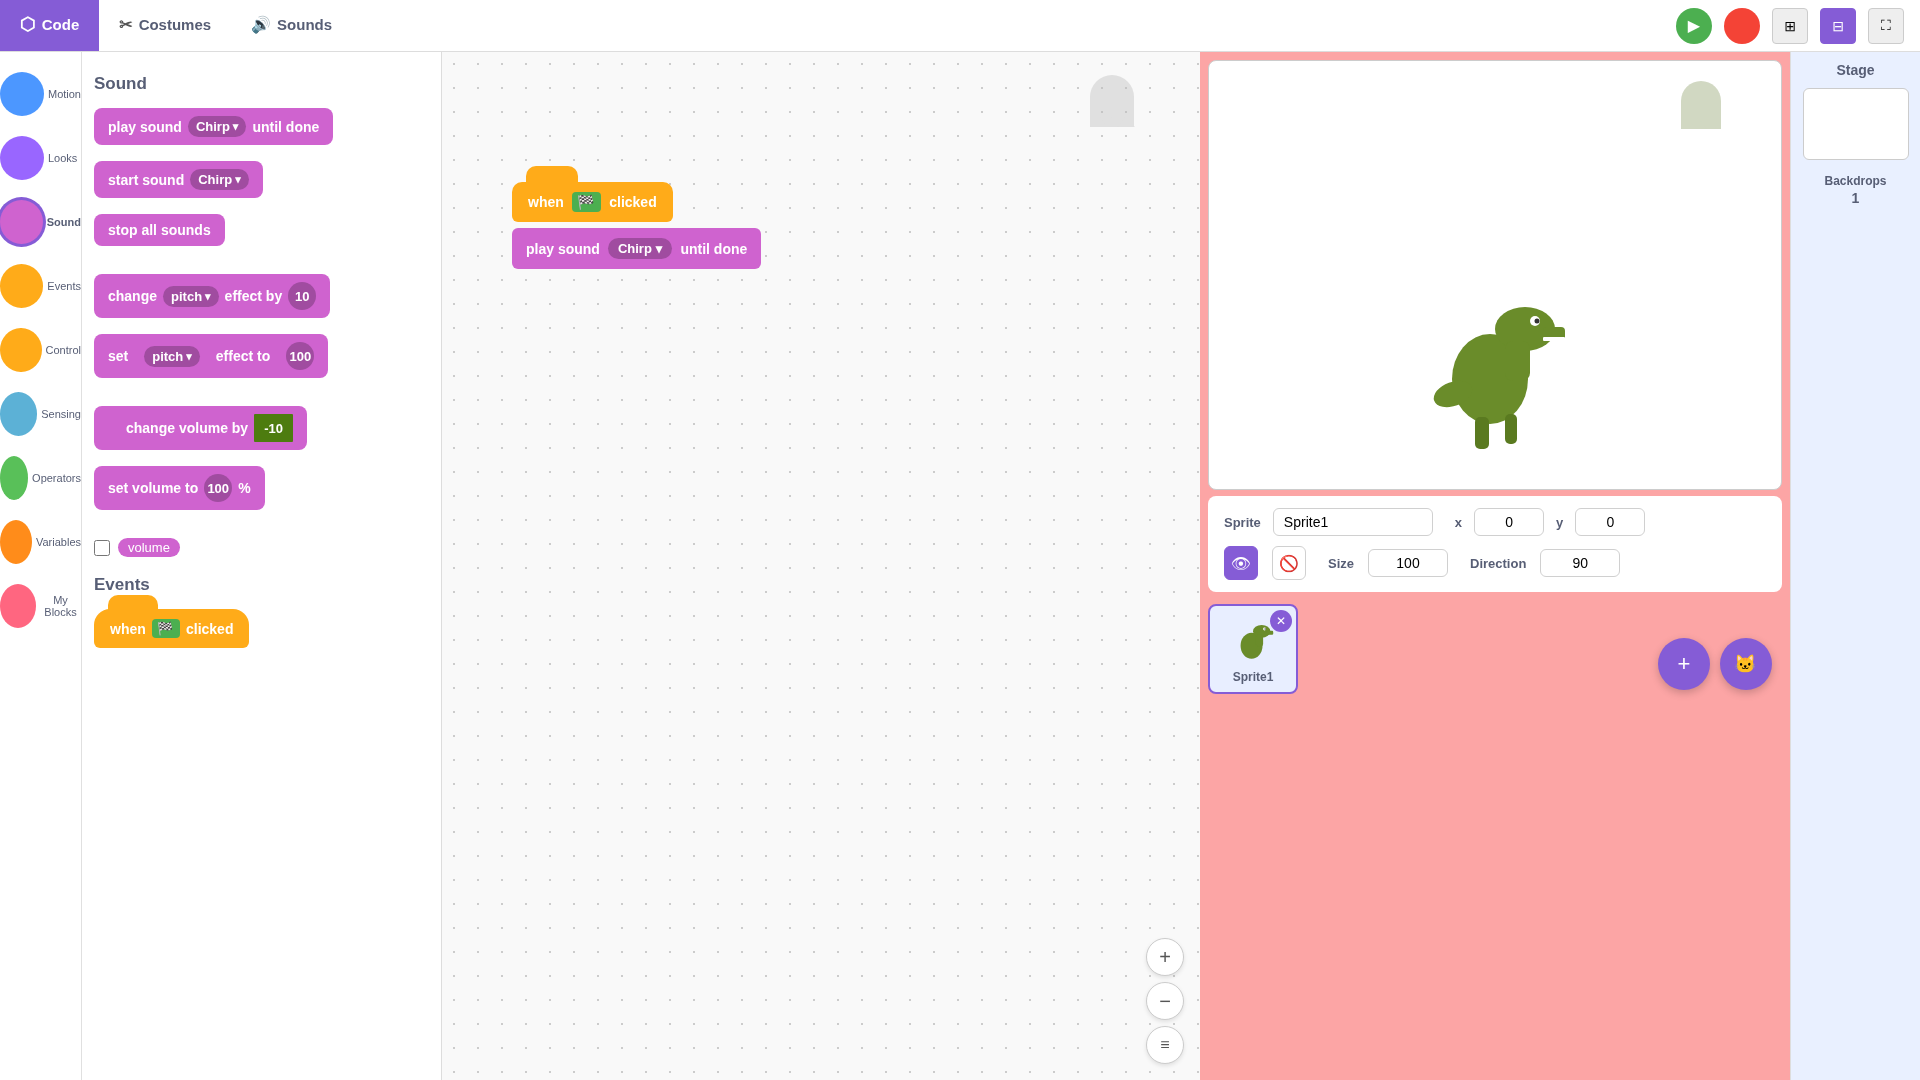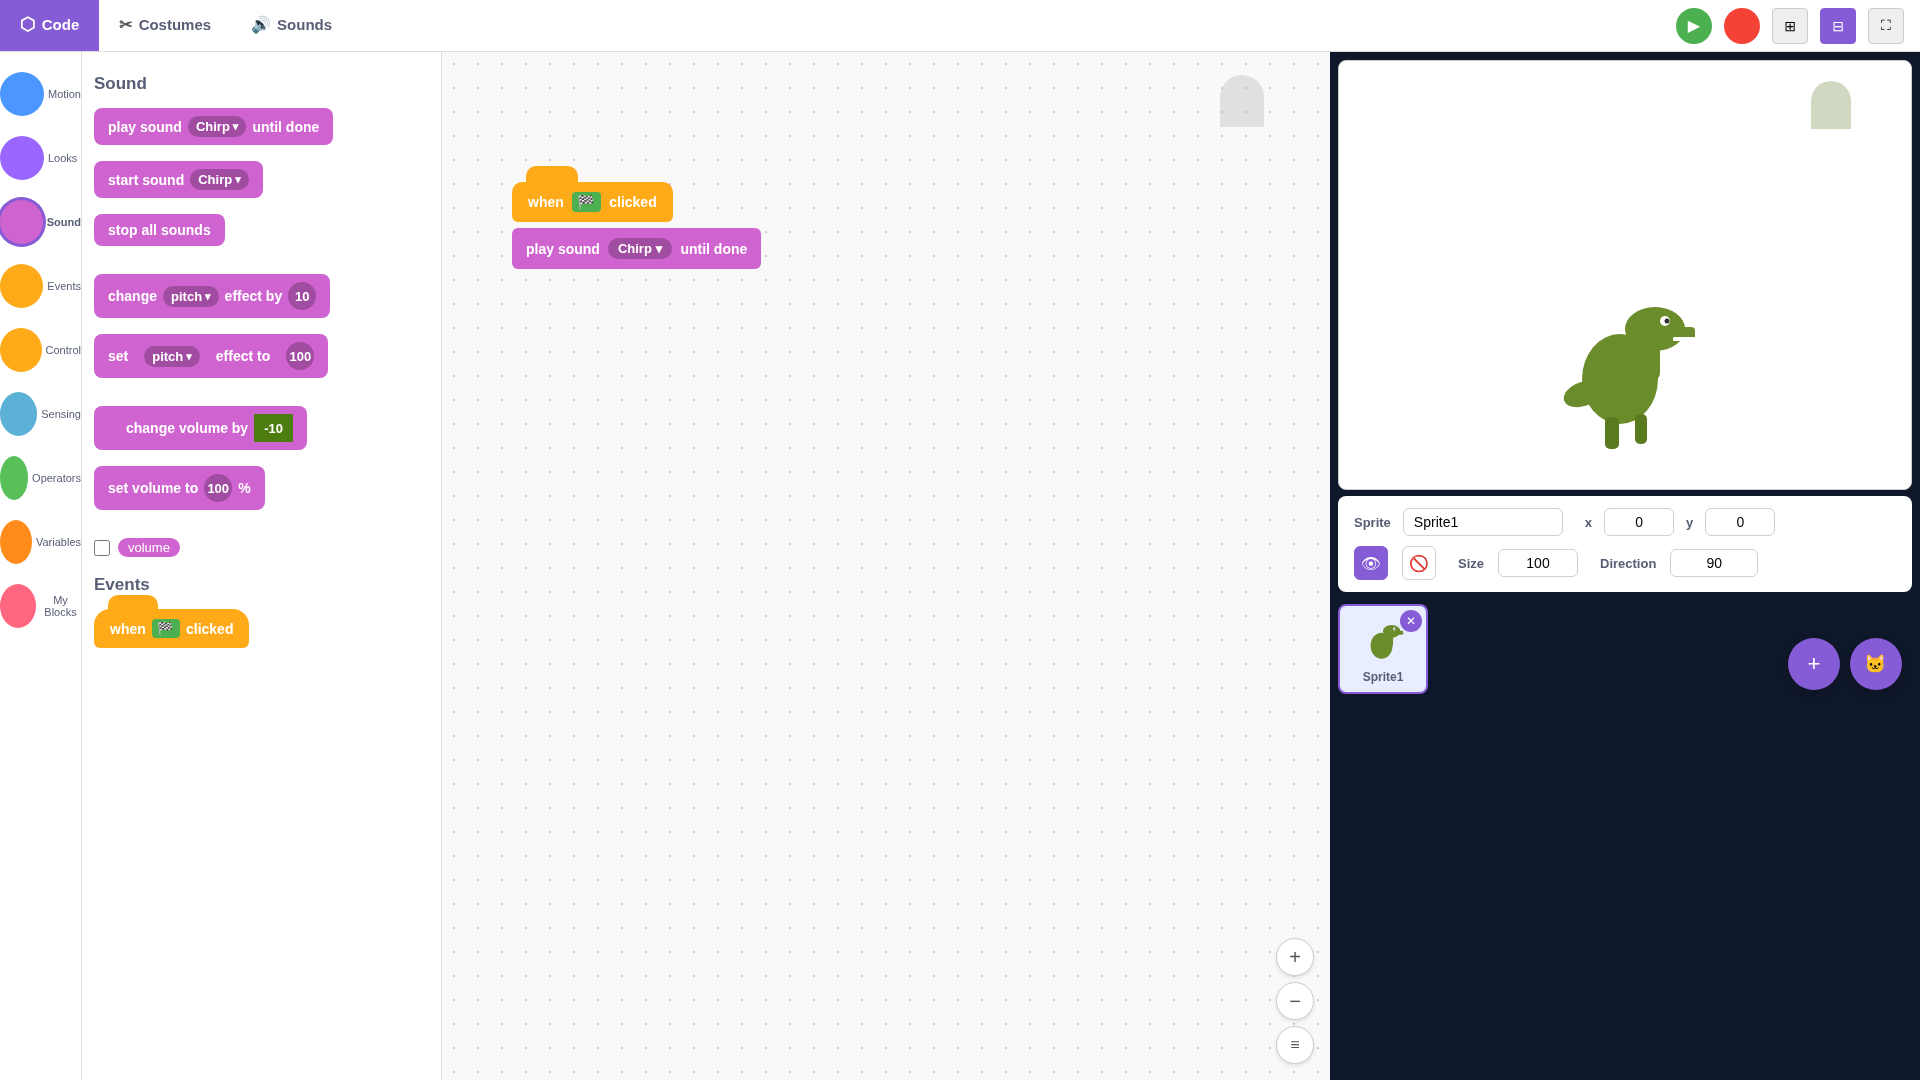--- a/index.html
+++ b/index.html
@@ -247,21 +247,21 @@
       </svg>
     </div>
 
     <div class="zoom-controls">
       <div class="zoom-btn">+</div>
       <div class="zoom-btn">−</div>
       <div class="zoom-btn" style="font-size:16px;">≡</div>
     </div>
   </div>
 
-  <div style="width:590px; background:#0f172a; display:flex; flex-direction:column;">
+  <div style="width:590px; background:#fca5a5; display:flex; flex-direction:column;">
 
     <div style="height:430px; background:#fff; margin:8px 8px 6px 8px; border-radius:8px; position:relative; overflow:hidden; border:1.5px solid #ccc;">
 
       <svg style="position:absolute; bottom:40px; left:calc(50% - 70px);" width="140" height="180" viewBox="0 0 140 180">
 
         <ellipse cx="65" cy="110" rx="38" ry="45" fill="#6a8c2a"></ellipse>
 
         <ellipse cx="100" cy="60" rx="30" ry="22" fill="#6a8c2a"></ellipse>
 
         <rect x="118" y="58" width="22" height="14" rx="4" fill="#6a8c2a"></rect>
@@ -303,21 +303,21 @@
       <div style="display:flex; align-items:center; gap:14px;">
         <div style="width:34px; height:34px; border:1.5px solid #855cd6; border-radius:6px; background:#855cd6; display:flex; align-items:center; justify-content:center; cursor:pointer;">
           <span style="color:#fff; font-size:16px;">👁</span>
         </div>
         <div style="width:34px; height:34px; border:1.5px solid #d0d0d0; border-radius:6px; background:#fff; display:flex; align-items:center; justify-content:center; cursor:pointer;">
           <span style="color:#aaa; font-size:16px;">🚫</span>
         </div>
         <span style="font-size:13px; color:#575e75; font-weight:600; margin-left:8px;">Size</span>
         <input type="text" style="border: 1.5px solid rgb(208, 208, 208); border-radius: 6px; padding: 5px 8px; font-size: 14px; width: 80px; text-align: center;" value="100">
         <span style="font-size:13px; color:#575e75; font-weight:600; margin-left:8px;">Direction</span>
-        <input type="text" style="border: 1.5px solid rgb(208, 208, 208); border-radius: 6px; padding: 5px 8px; font-size: 14px; width: 88px; text-align: center;" value="90">
+        <input type="text" style="border: 1.5px solid rgb(208, 208, 208); border-radius: 6px; padding: 5px 8px; font-size: 14px; width: 80px; text-align: center;" value="90">
       </div>
     </div>
 
     <div style="display:flex; padding:6px 8px; gap:10px; align-items:flex-start; position:relative;">
       <div class="sprite-thumb">
         <div class="sprite-thumb-delete">✕</div>
 
         <svg width="52" height="52" viewBox="0 0 140 180">
           <ellipse cx="65" cy="110" rx="38" ry="45" fill="#6a8c2a"></ellipse>
           <ellipse cx="100" cy="60" rx="30" ry="22" fill="#6a8c2a"></ellipse>
@@ -331,14 +331,20 @@
 
       <div style="position:absolute; bottom:10px; right:80px; width:52px; height:52px; background:#855cd6; border-radius:50%; display:flex; align-items:center; justify-content:center; cursor:pointer; box-shadow:0 3px 8px rgba(0,0,0,0.2);">
         <span style="color:#fff; font-size:22px;">+</span>
       </div>
       <div style="position:absolute; bottom:10px; right:18px; width:52px; height:52px; background:#855cd6; border-radius:50%; display:flex; align-items:center; justify-content:center; cursor:pointer; box-shadow:0 3px 8px rgba(0,0,0,0.2);">
         <span style="color:#fff; font-size:18px;">🐱</span>
       </div>
     </div>
   </div>
 
+  <div class="right-panel">
+    <span style="font-size:14px; font-weight:700; color:#575e75; margin-bottom:10px;">Stage</span>
+    <div style="width:106px; height:72px; background:#fff; border:1.5px solid #ccc; border-radius:6px;"></div>
+    <span style="font-size:12px; color:#575e75; margin-top:14px; font-weight:600;">Backdrops</span>
+    <span style="font-size:14px; color:#575e75; font-weight:700; margin-top:2px;">1</span>
+  </div>
 
 </div>
 
 </body></html>

